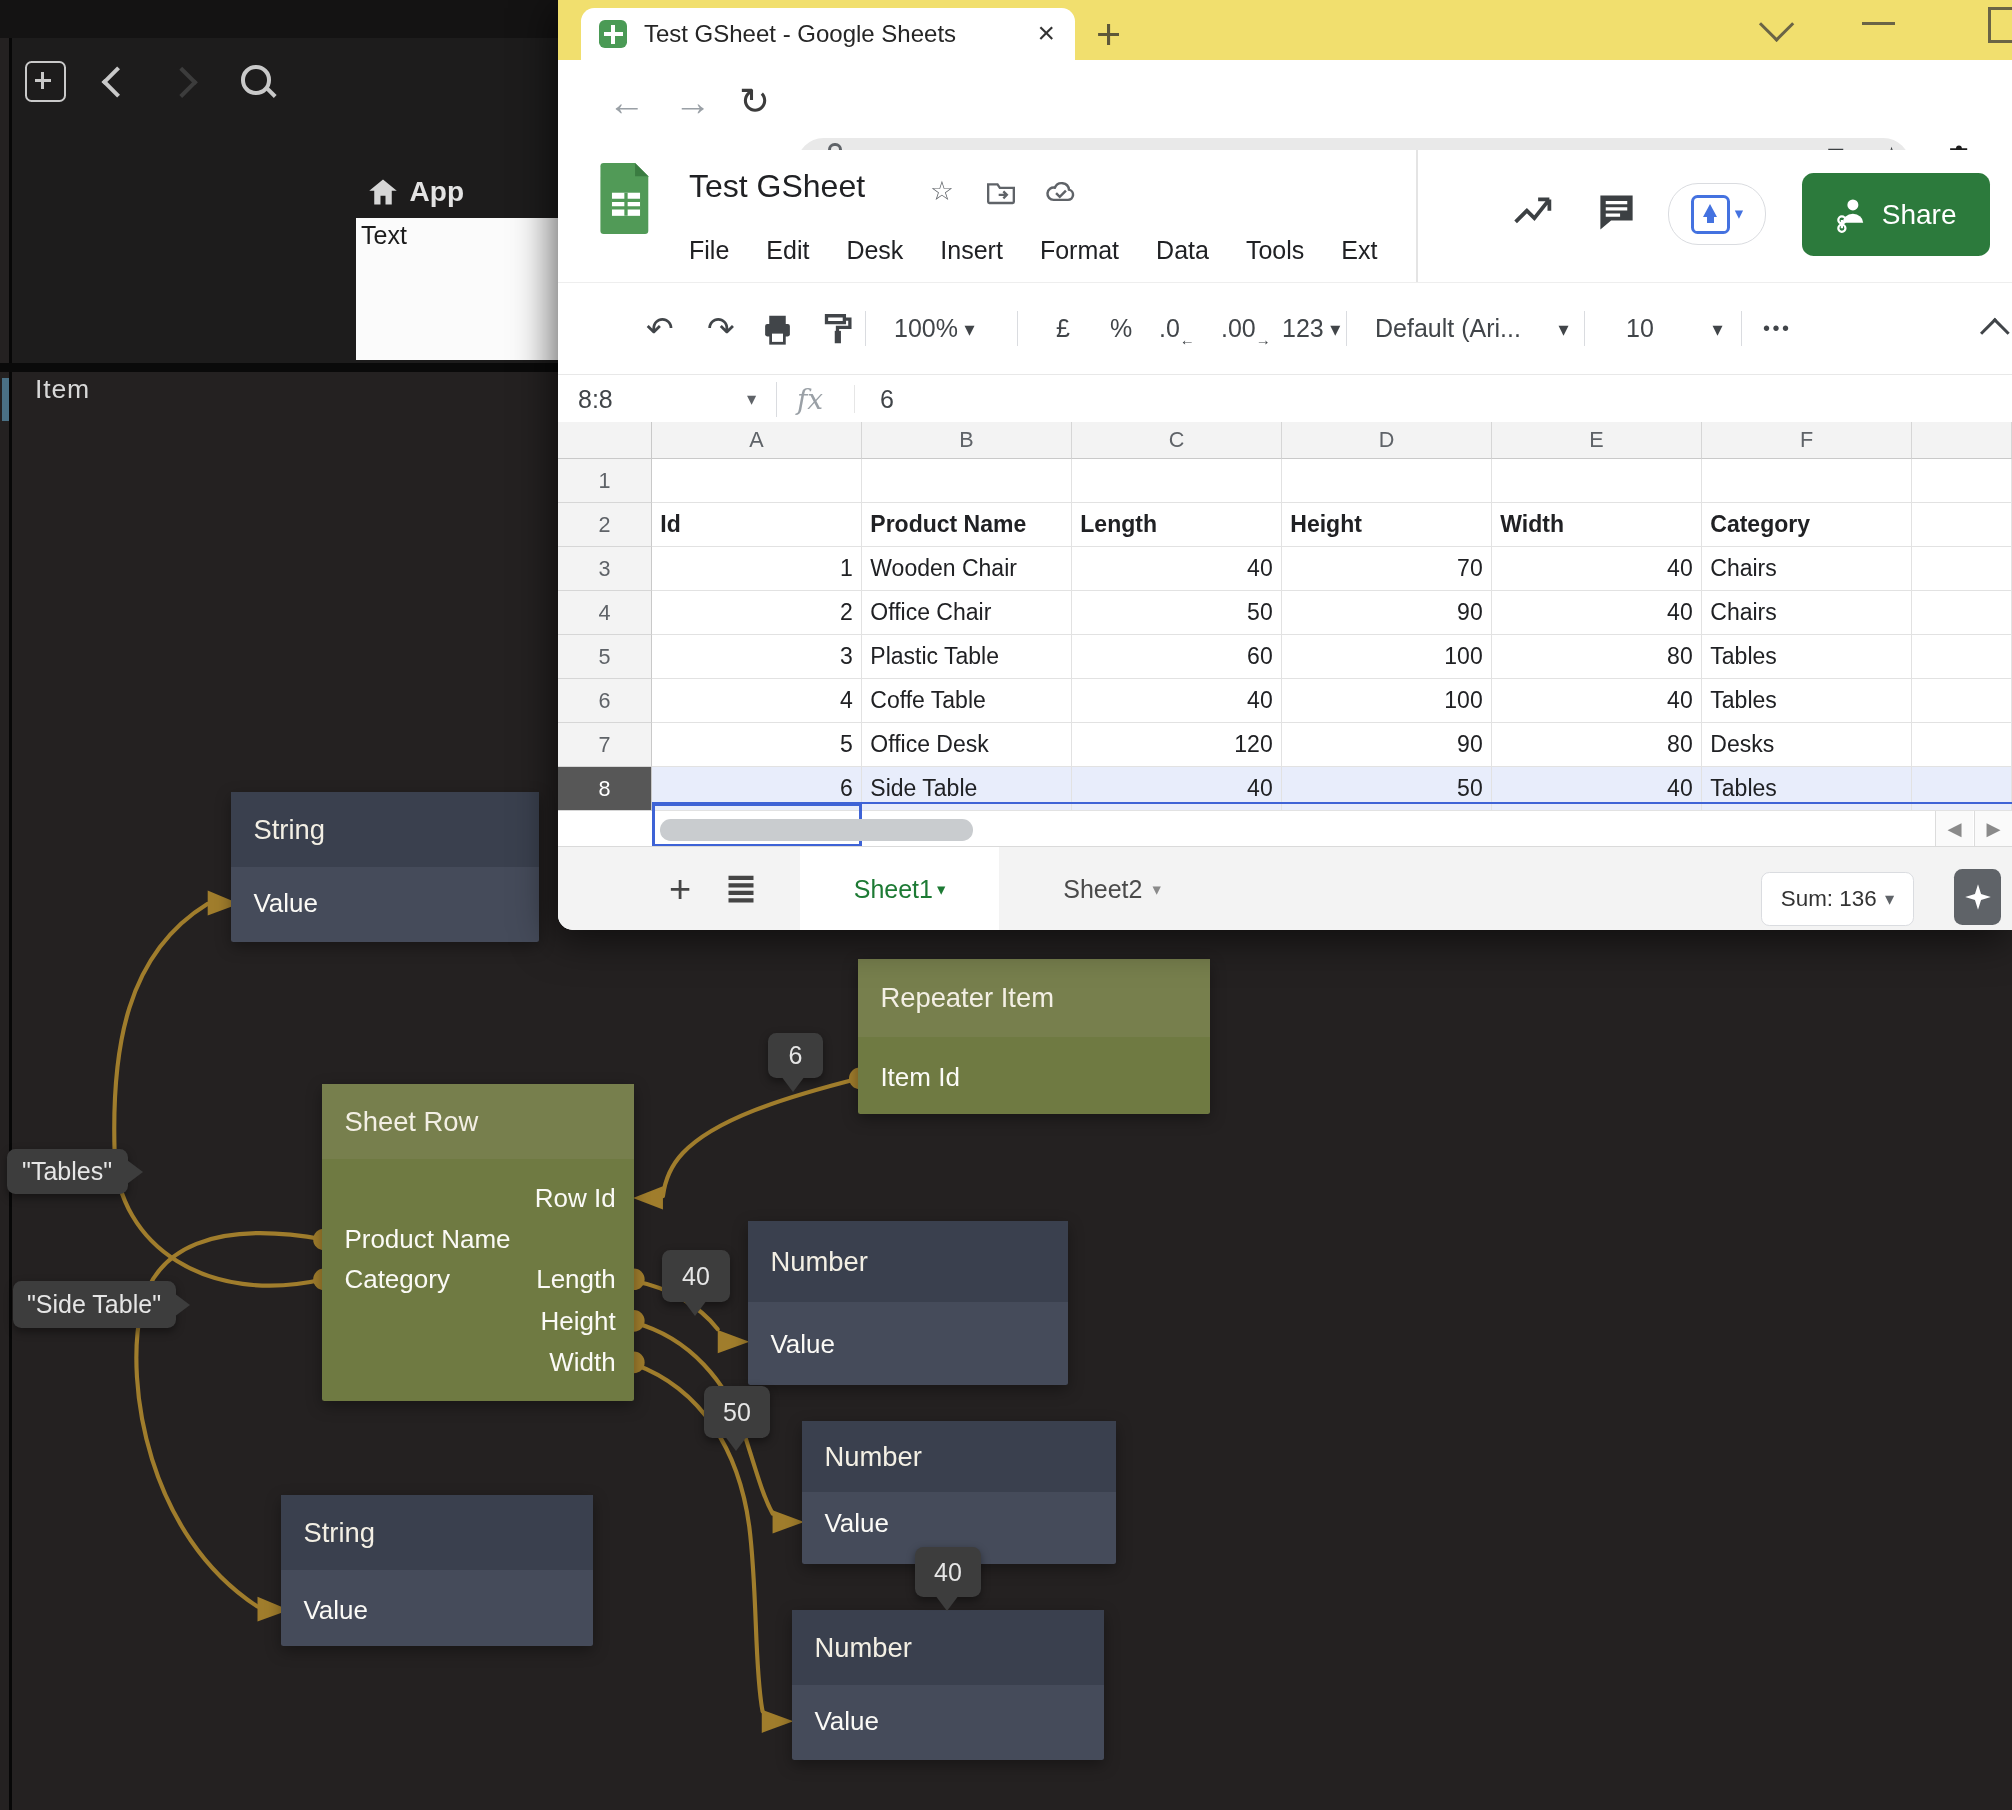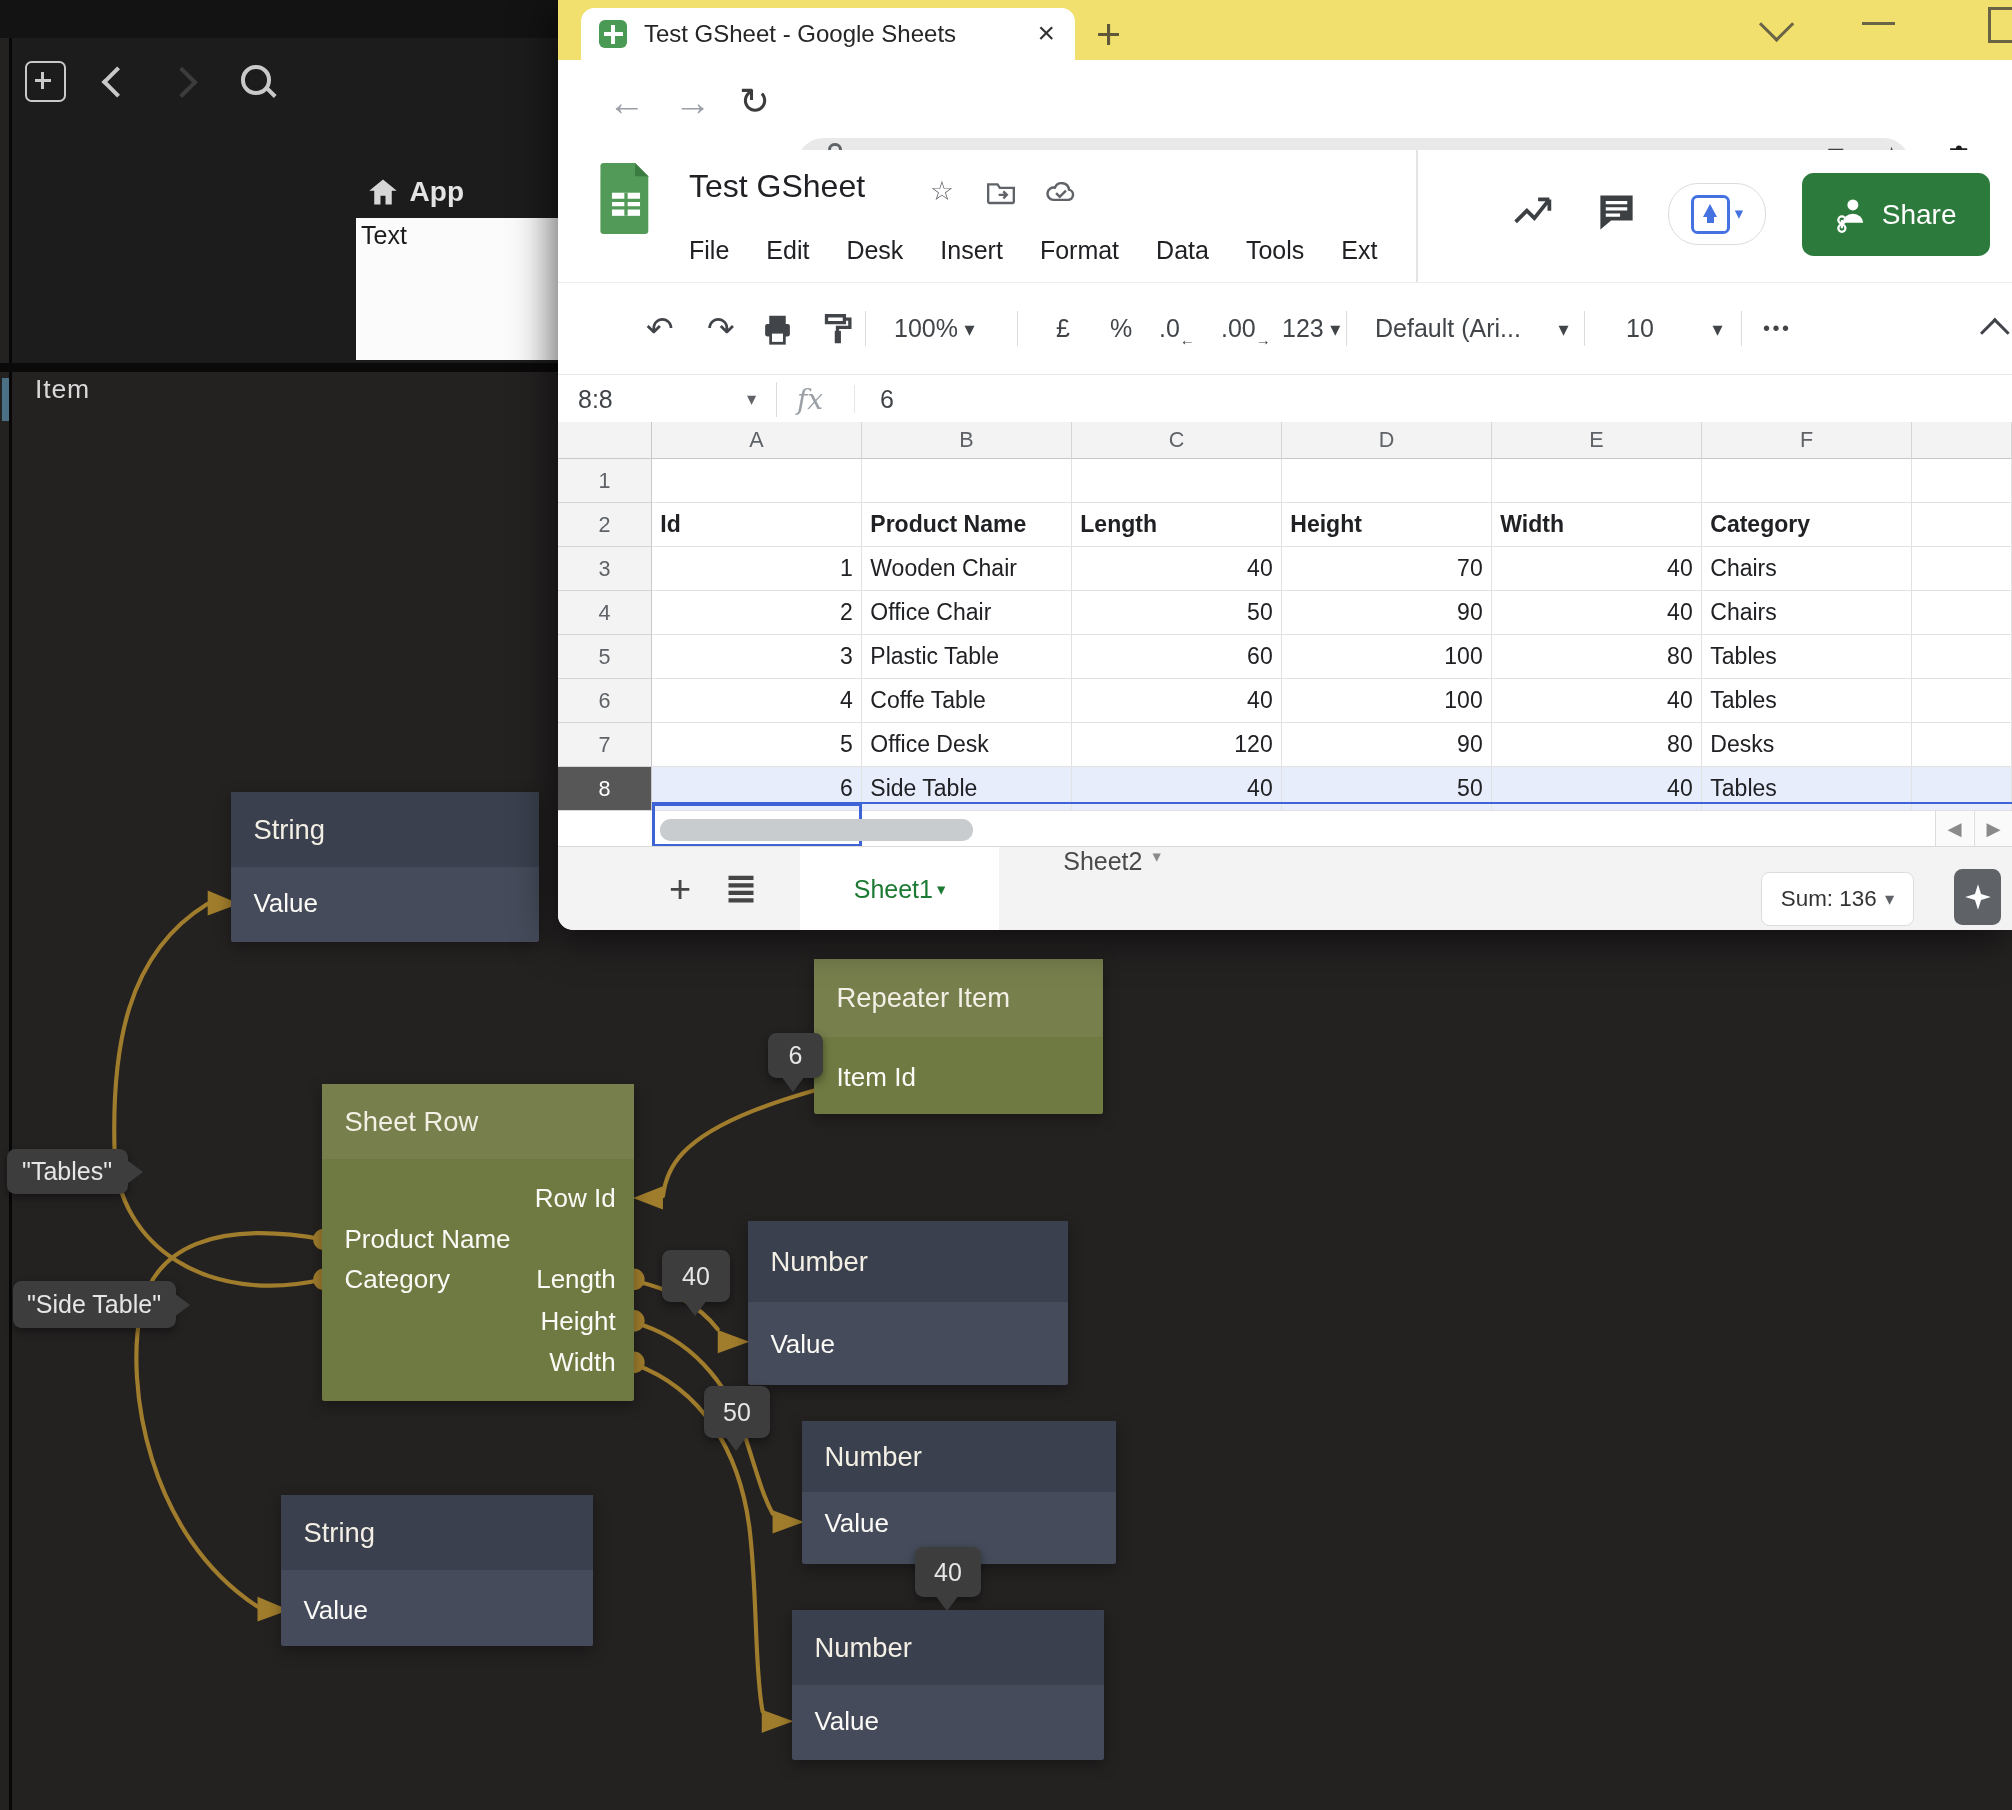--- a/index.html
+++ b/index.html
@@ -92,21 +92,21 @@
   .cell.bold{font-weight:bold;}
   .grid-row.sel .cell{background:#e8edfb;}
   .grid-row.sel .rowhdr{background:#575757;color:#fff;}
   .sel-band{position:absolute;left:94px;top:380px;width:1360px;height:49px;border-top:2.5px solid #3e63d6;border-bottom:2.5px solid #3e63d6;box-sizing:border-box;pointer-events:none;}
   .active-cell{position:absolute;left:94px;top:381px;width:210px;height:44px;border:3.3px solid #3e63d6;box-sizing:border-box;pointer-events:none;}
   .hscroll{position:absolute;left:102px;top:397px;width:313px;height:21.6px;border-radius:10.8px;background:#c9cccf;}
   .sc-btn{position:absolute;top:389px;width:37px;height:35px;background:#fafafa;border-left:0.8px solid #dcdcdc;display:flex;align-items:center;justify-content:center;color:#8a8a8a;font-size:18.3px;}
   .b-bottom{position:absolute;left:0;top:846px;width:100%;height:85px;background:#f3f3f3;border-top:0.8px solid #dadada;}
   .bb-ic{position:absolute;top:0;height:85px;display:flex;align-items:center;color:#454545;}
   .sheet-tab1{position:absolute;left:242px;top:0;width:199px;height:85px;background:#fff;display:flex;align-items:center;justify-content:center;gap:4px;font-size:25px;font-weight:normal;color:#1d7a34;}
-  .sheet-tab2{position:absolute;left:475px;top:0;width:158px;height:85px;display:flex;align-items:flex-start;justify-content:center;gap:10px;font-size:25px;color:#4a4a4a;}
+  .sheet-tab2{position:absolute;left:475px;top:0;width:158px;height:85px;display:flex;align-items:center;justify-content:center;gap:10px;font-size:25px;color:#4a4a4a;}
   .sum-chip{position:absolute;left:1203px;top:25px;width:151px;height:52px;background:#fff;border:1.7px solid #dadce0;border-radius:8.3px;display:flex;align-items:center;justify-content:center;gap:8.3px;font-size:22.4px;color:#333;}
   .explore{position:absolute;left:1396px;top:21.6px;width:47px;height:56px;background:#5f6368;border-radius:8.3px;display:flex;align-items:center;justify-content:center;}
   .vv{font-size:18.3px;color:#5f6368;}
 </style>
 </head>
 <body>
 
 <div id="stage">
 
   <div class="ed-topstrip"></div>
@@ -166,21 +166,21 @@
   <div class="node n-green" style="left:322px;top:1084px;width:312px;height:317px;">
     <div class="hd" style="height:75px;">Sheet Row</div>
     <div class="port r" style="top:94px;">Row Id</div>
     <div class="port l" style="top:135px;">Product Name</div>
     <div class="port l" style="top:175px;">Category</div>
     <div class="port r" style="top:175px;">Length</div>
     <div class="port r" style="top:217px;">Height</div>
     <div class="port r" style="top:258px;">Width</div>
   </div>
 
-  <div class="node n-green" style="left:814px;top:959px;width:289px;height:155px;">
+  <div class="node n-green" style="left:858px;top:959px;width:352px;height:155px;">
     <div class="hd" style="height:78px;">Repeater Item</div>
     <div class="port l" style="top:98px;">Item Id</div>
   </div>
 
   <div class="node n-slate" style="left:748px;top:1221px;width:320px;height:164px;">
     <div class="hd" style="height:81px;">Number</div>
     <div class="port l" style="top:103px;">Value</div>
   </div>
 
   <div class="node n-slate" style="left:802px;top:1421px;width:314px;height:143px;">

